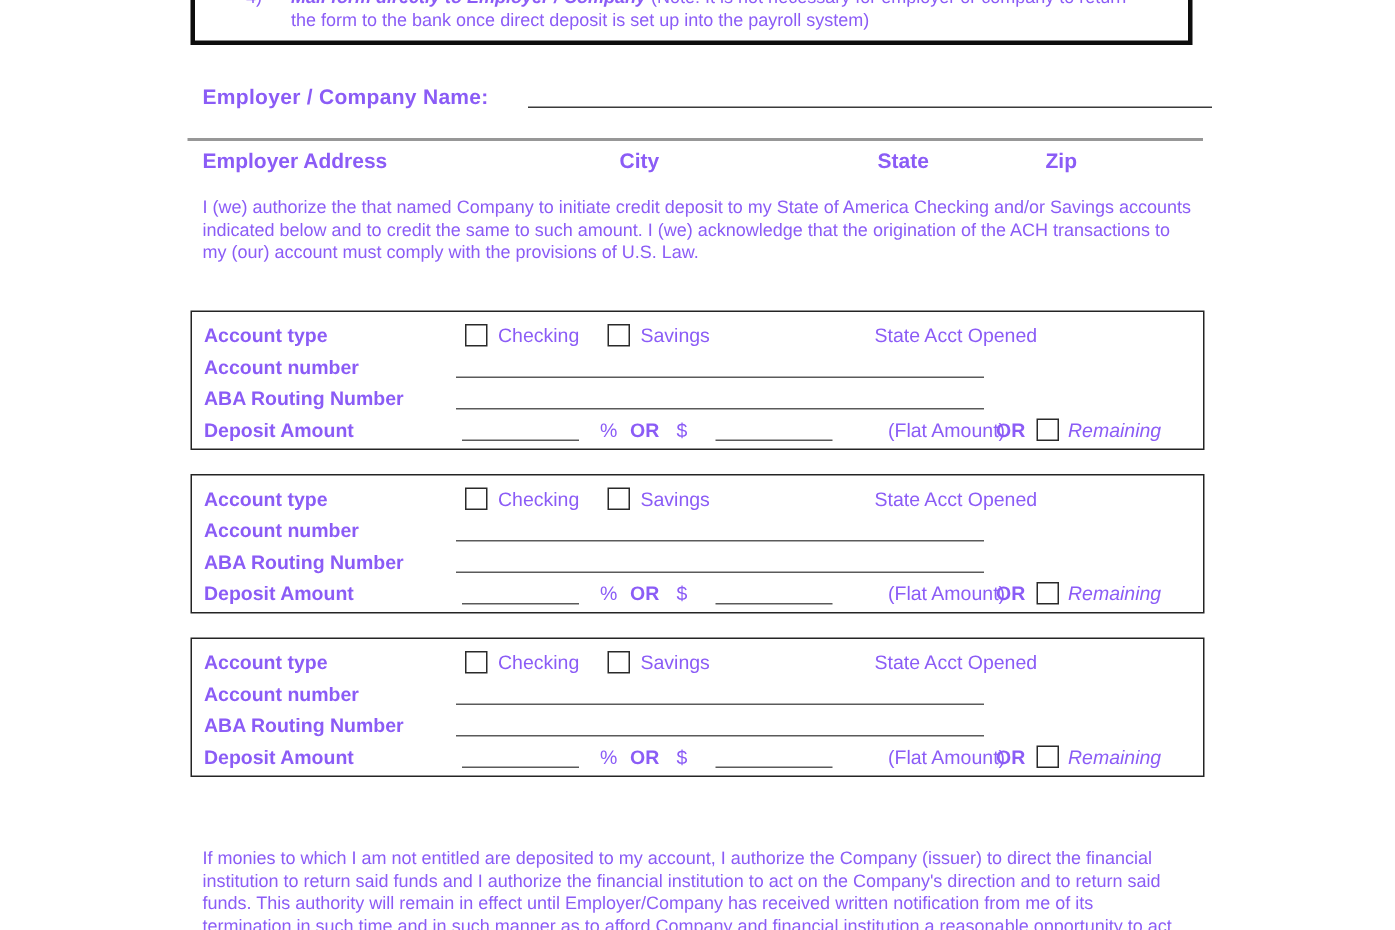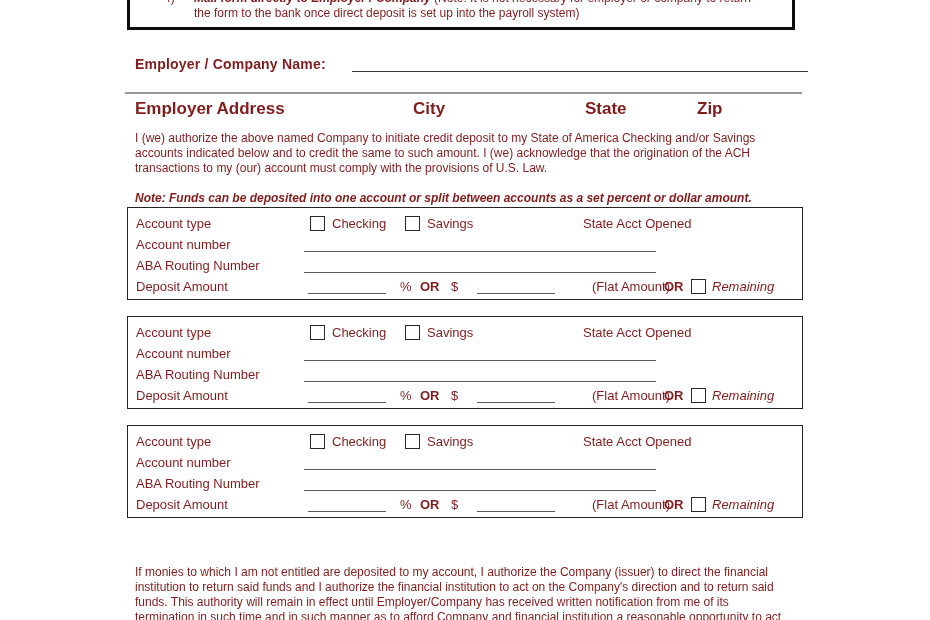--- a/index.html
+++ b/index.html
@@ -1,19 +1,19 @@
 <!DOCTYPE html>
 <html><head>
 <meta charset="utf-8">
 <style>
   * { margin:0; padding:0; box-sizing:border-box; }
   html,body { background:#ffffff; }
   .page {
     position:relative; width:930px; height:620px; background:#ffffff;
-    overflow:hidden; font-family:"Liberation Sans", sans-serif; color:#7f1d1d;
+    overflow:hidden; font-family:"Liberation Sans", sans-serif; color:#8b5cf6;
   }
 
   
   .instruction-box {
     position:absolute; left:127px; top:-17px; width:668px;
     border:3px solid #0d0d0d; background:#fff;
     padding:5px 8px 6px 34px; font-size:12px; line-height:15px;
   }
   .instr-row { display:flex; }
   .instr-num { width:30px; flex:none; }
@@ -24,37 +24,37 @@
     position:absolute; top:55px; left:135px; width:673px;
     display:flex; align-items:flex-end;
   }
   .employer-name-label { font-weight:bold; font-size:14px; letter-spacing:.2px; }
   .writein { border-bottom:1.5px solid #3a3a3a; }
   .employer-name-row .writein { flex:1; margin-left:26px; height:17px; }
 
   .gray-rule { position:absolute; top:92px; left:125px; width:677px; border-top:2px solid #979797; }
 
   .addr-headers { position:absolute; top:99px; left:125px; width:677px; height:18px; }
-  .addr-headers span { position:absolute; font-weight:bold; font-size:17px; white-space:nowrap; }
+  .addr-headers span { position:absolute; font-weight:bold; font-size:14px; white-space:nowrap; }
   .h-address { left:10px; }  .h-city { left:288px; }
   .h-state { left:460px; }   .h-zip  { left:572px; }
 
   .auth-par { position:absolute; top:131px; left:135px; width:660px; font-size:12px; line-height:15px; }
   .auth-par b { font-weight:normal; }
 
   .note-line { position:absolute; top:191px; left:135px; width:670px;
     font-size:12px; font-weight:bold; font-style:italic; white-space:nowrap; }
 
   
   .account-boxes { position:absolute; top:207px; left:127px; width:676px; }
   .account-box { height:93px; border:1.5px solid #242424; margin-bottom:16px;
     padding-top:5px; position:relative; background:#fff; }
   .abox-row { position:relative; height:21px; font-size:13px; }
   .abox-row > span { position:absolute; bottom:3px; white-space:nowrap; }
-  .lbl { left:8px; }
+  .lbl { left:8px;font-weight:bold; }
   .cb { position:absolute; bottom:3px; width:15px; height:15px;
     border:1.6px solid #2a2a2a; background:#fff; }
   .cb-checking { left:182px; }  .t-checking { left:204px; }
   .cb-savings  { left:277px; }  .t-savings  { left:299px; }
   .t-state { left:455px; }
   .fill-line { position:absolute; bottom:4px; border-bottom:1.2px solid #5a5a5a; height:1px; }
   .line-wide { left:176px; width:352px; }
   .line-pct  { left:180px; width:78px; }
   .line-usd  { left:349px; width:78px; }
   .t-pct { left:272px; }
@@ -90,23 +90,22 @@
 
   <div class="gray-rule"></div>
 
   <div class="addr-headers">
     <span class="h-address">Employer Address</span>
     <span class="h-city">City</span>
     <span class="h-state">State</span>
     <span class="h-zip">Zip</span>
   </div>
 
-  <p class="auth-par"><span>I (we) authorize the above named </span><b>Company</b><span> to initiate credit deposit to my </span><b>State of America</b><span> Checking and/or Savings accounts indicated below and to credit the same to such amount. I (we) acknowledge that the origination of the ACH transactions to my (our) account must comply with the provisions of U.S. Law.</span></p>
-
-  <div class="note-line">Note:  Funds can be deposited into one account or split between accounts as a set percent or dollar amount.</div>
+  <p class="auth-par"><span>I (we) authorize the that named </span><b>Company</b><span> to initiate credit deposit to my </span><b>State of America</b><span> Checking and/or Savings accounts indicated below and to credit the same to such amount. I (we) acknowledge that the origination of the ACH transactions to my (our) account must comply with the provisions of U.S. Law.</span></p>
+
 
   <div class="account-boxes">
   <div class="account-box">
     <div class="abox-row">
       <span class="lbl">Account type</span>
       <span class="cb cb-checking"></span>
       <span class="t-checking">Checking</span>
       <span class="cb cb-savings"></span>
       <span class="t-savings">Savings</span>
       <span class="t-state">State Acct Opened</span>

